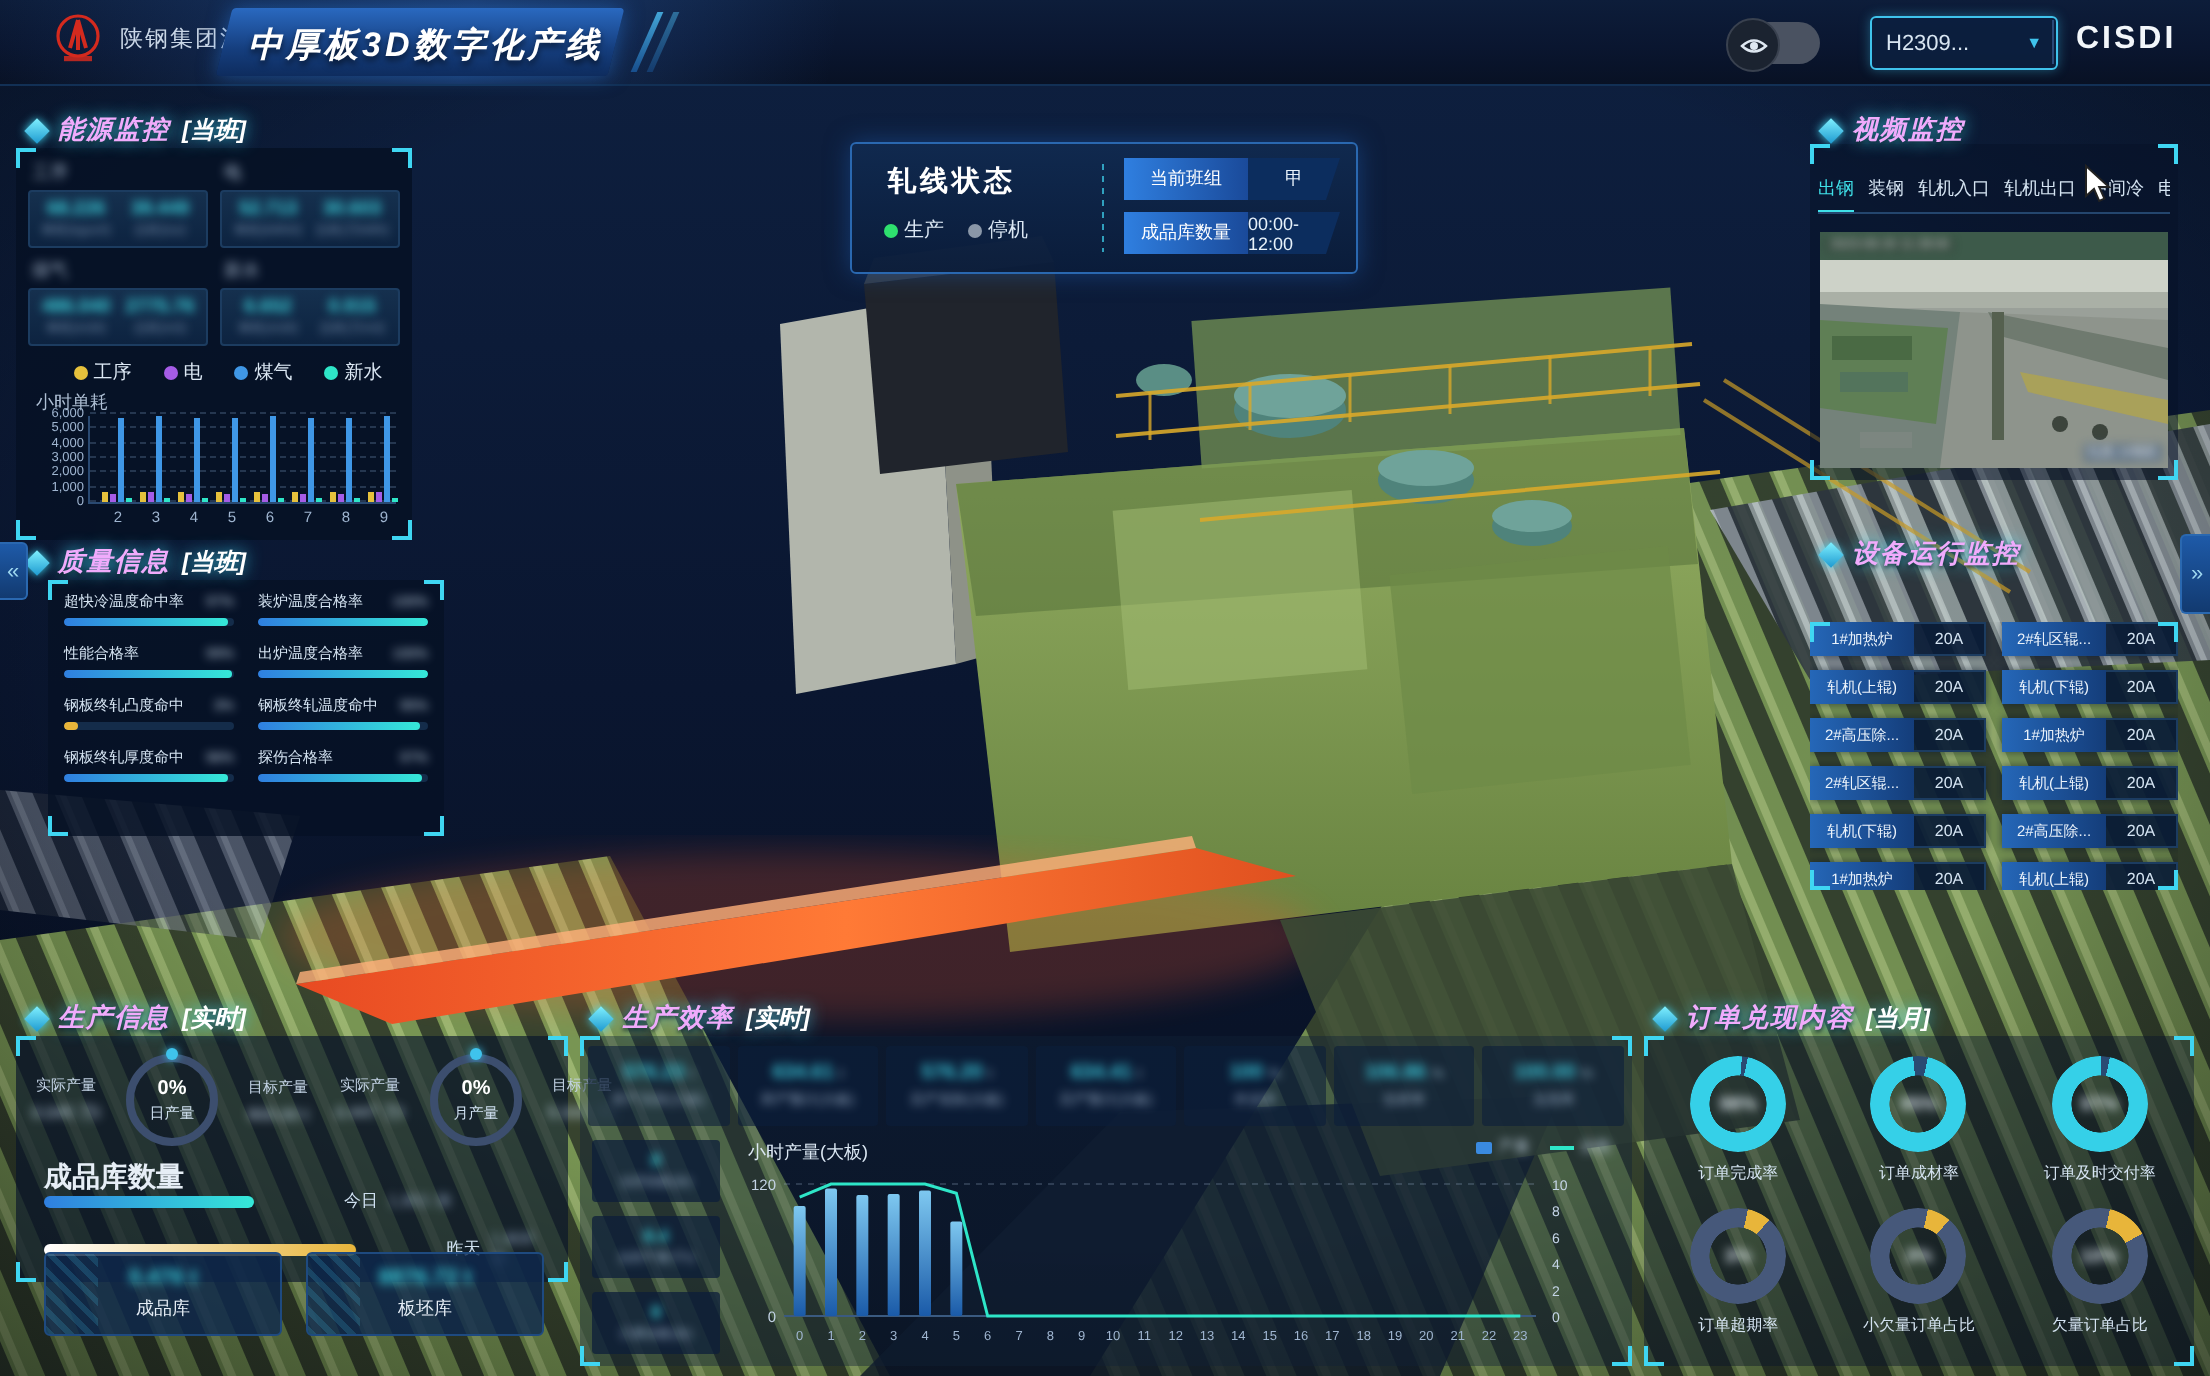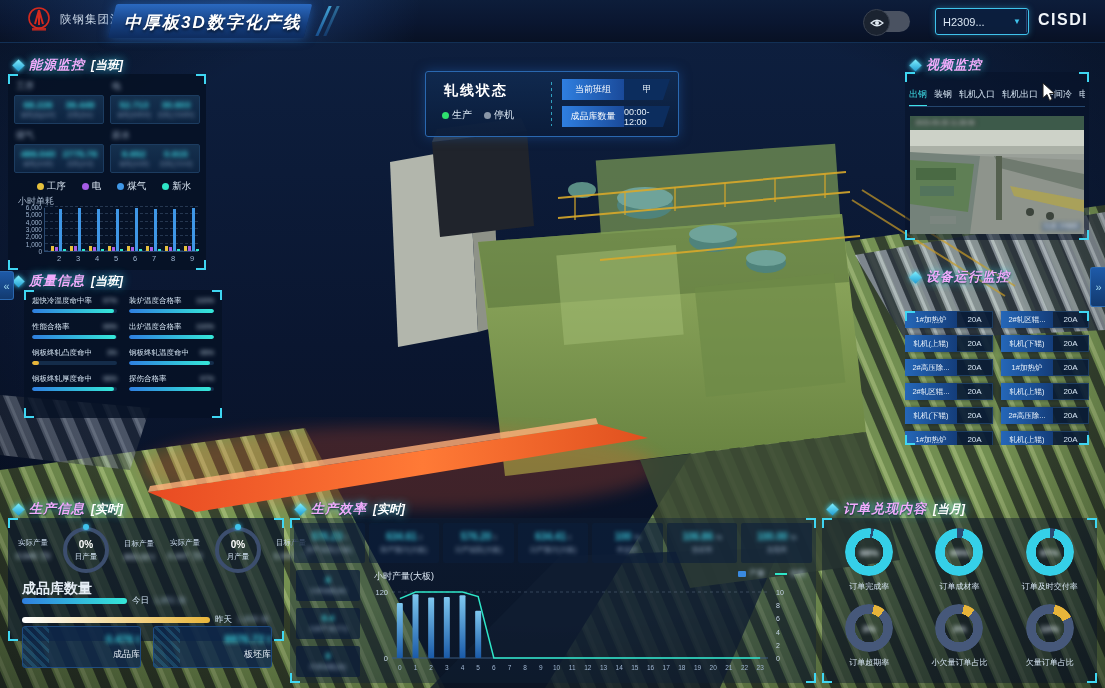--- a/index.html
+++ b/index.html
@@ -126,25 +126,25 @@
   .pg .pv{color:#cfe3f5;font-size:8.5px;margin-top:3px;}
   .gdonut{position:relative;width:52px;height:52px;flex:none;}
   .gdonut .gring{position:absolute;inset:3px;border-radius:50%;border:4px solid #3c4e6e;}
   .gdonut .gdot{position:absolute;left:50%;top:0;width:6px;height:6px;margin-left:-3px;border-radius:50%;background:#3fc3ec;box-shadow:0 0 4px #3fc3ec;}
   .gdonut .gpct{position:absolute;left:0;right:0;top:15px;text-align:center;color:#fff;font-size:10px;font-weight:bold;}
   .gdonut .glab{position:absolute;left:0;right:0;top:28px;text-align:center;color:#cfe0f0;font-size:7.5px;}
   #inv-title{position:absolute;left:14px;top:62px;color:#e6eef6;font-size:14px;font-weight:bold;}
   #inv-bars{position:absolute;left:14px;top:77px;width:250px;}
   .ibar-row{display:flex;align-items:center;gap:5px;margin-bottom:7px;}
   .ibar{height:6px;border-radius:3px;}
-  .ibar-lab{color:#cfe0f0;font-size:8.5px;white-space:nowrap;}
+  .ibar-lab{color:#cfe0f0;font-size:8.5px;white-space:nowrap;margin-left:40px;}
   .ibar-val{color:#9fb5d0;font-size:8.5px;}
   #inv-boxes{position:absolute;left:14px;top:108px;width:250px;display:flex;gap:12px;}
   .ibox{flex:1;height:40px;background:rgba(14,40,78,.8);border:1px solid #1e4a80;border-radius:3px;
-        display:flex;flex-direction:column;align-items:flex-end;justify-content:center;position:relative;overflow:hidden;}
+        display:flex;flex-direction:column;align-items:center;justify-content:center;position:relative;overflow:hidden;}
   .ibox::before{content:"";position:absolute;left:0;top:0;bottom:0;width:26px;
         background:repeating-linear-gradient(45deg,rgba(63,195,236,.18) 0 3px,transparent 3px 7px);}
   .ibox .bv{color:#3fe0e8;font-size:11px;font-weight:bold;}
   .ibox .blb{color:#e6eef6;font-size:9px;margin-top:3px;}
 
   
   #eff-body{left:290px;top:518px;width:526px;height:165px;background:rgba(16,34,56,.42);}
   #eff-cards{position:absolute;left:4px;top:5px;width:518px;display:flex;gap:4px;}
   .ecard{flex:1;height:40px;background:rgba(12,30,58,.6);border-radius:2px;
          display:flex;flex-direction:column;align-items:center;justify-content:center;}

